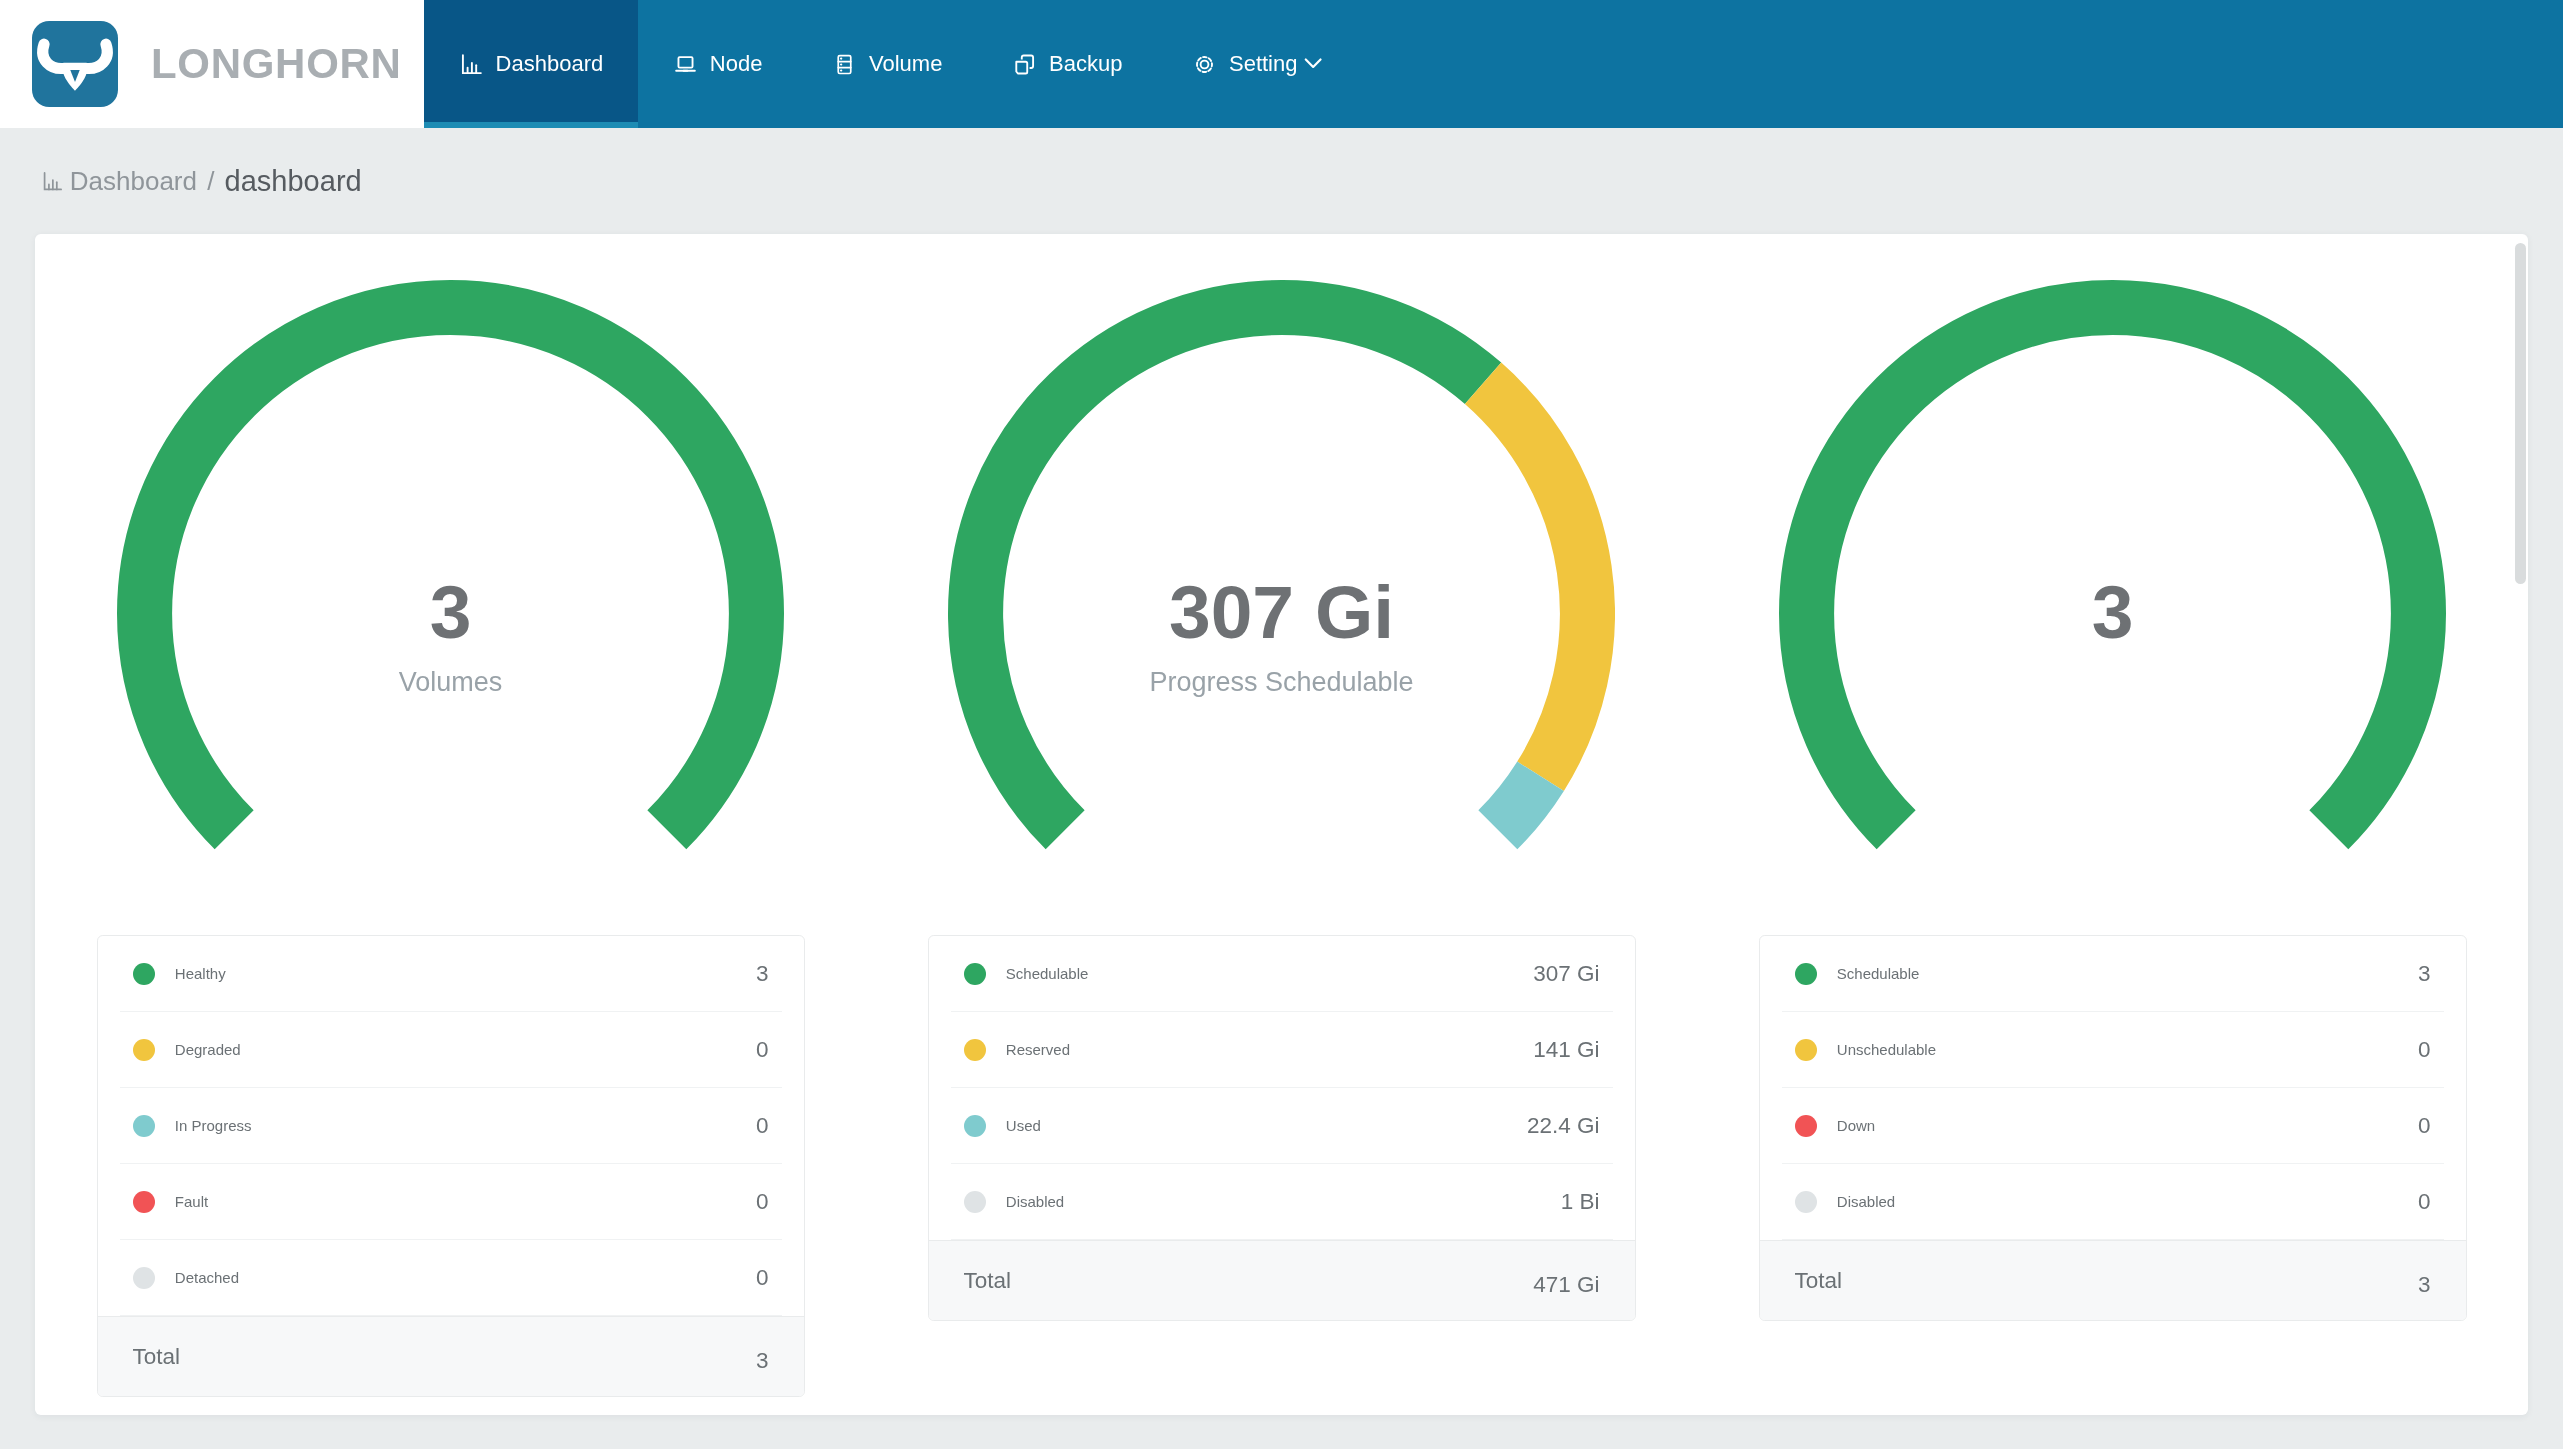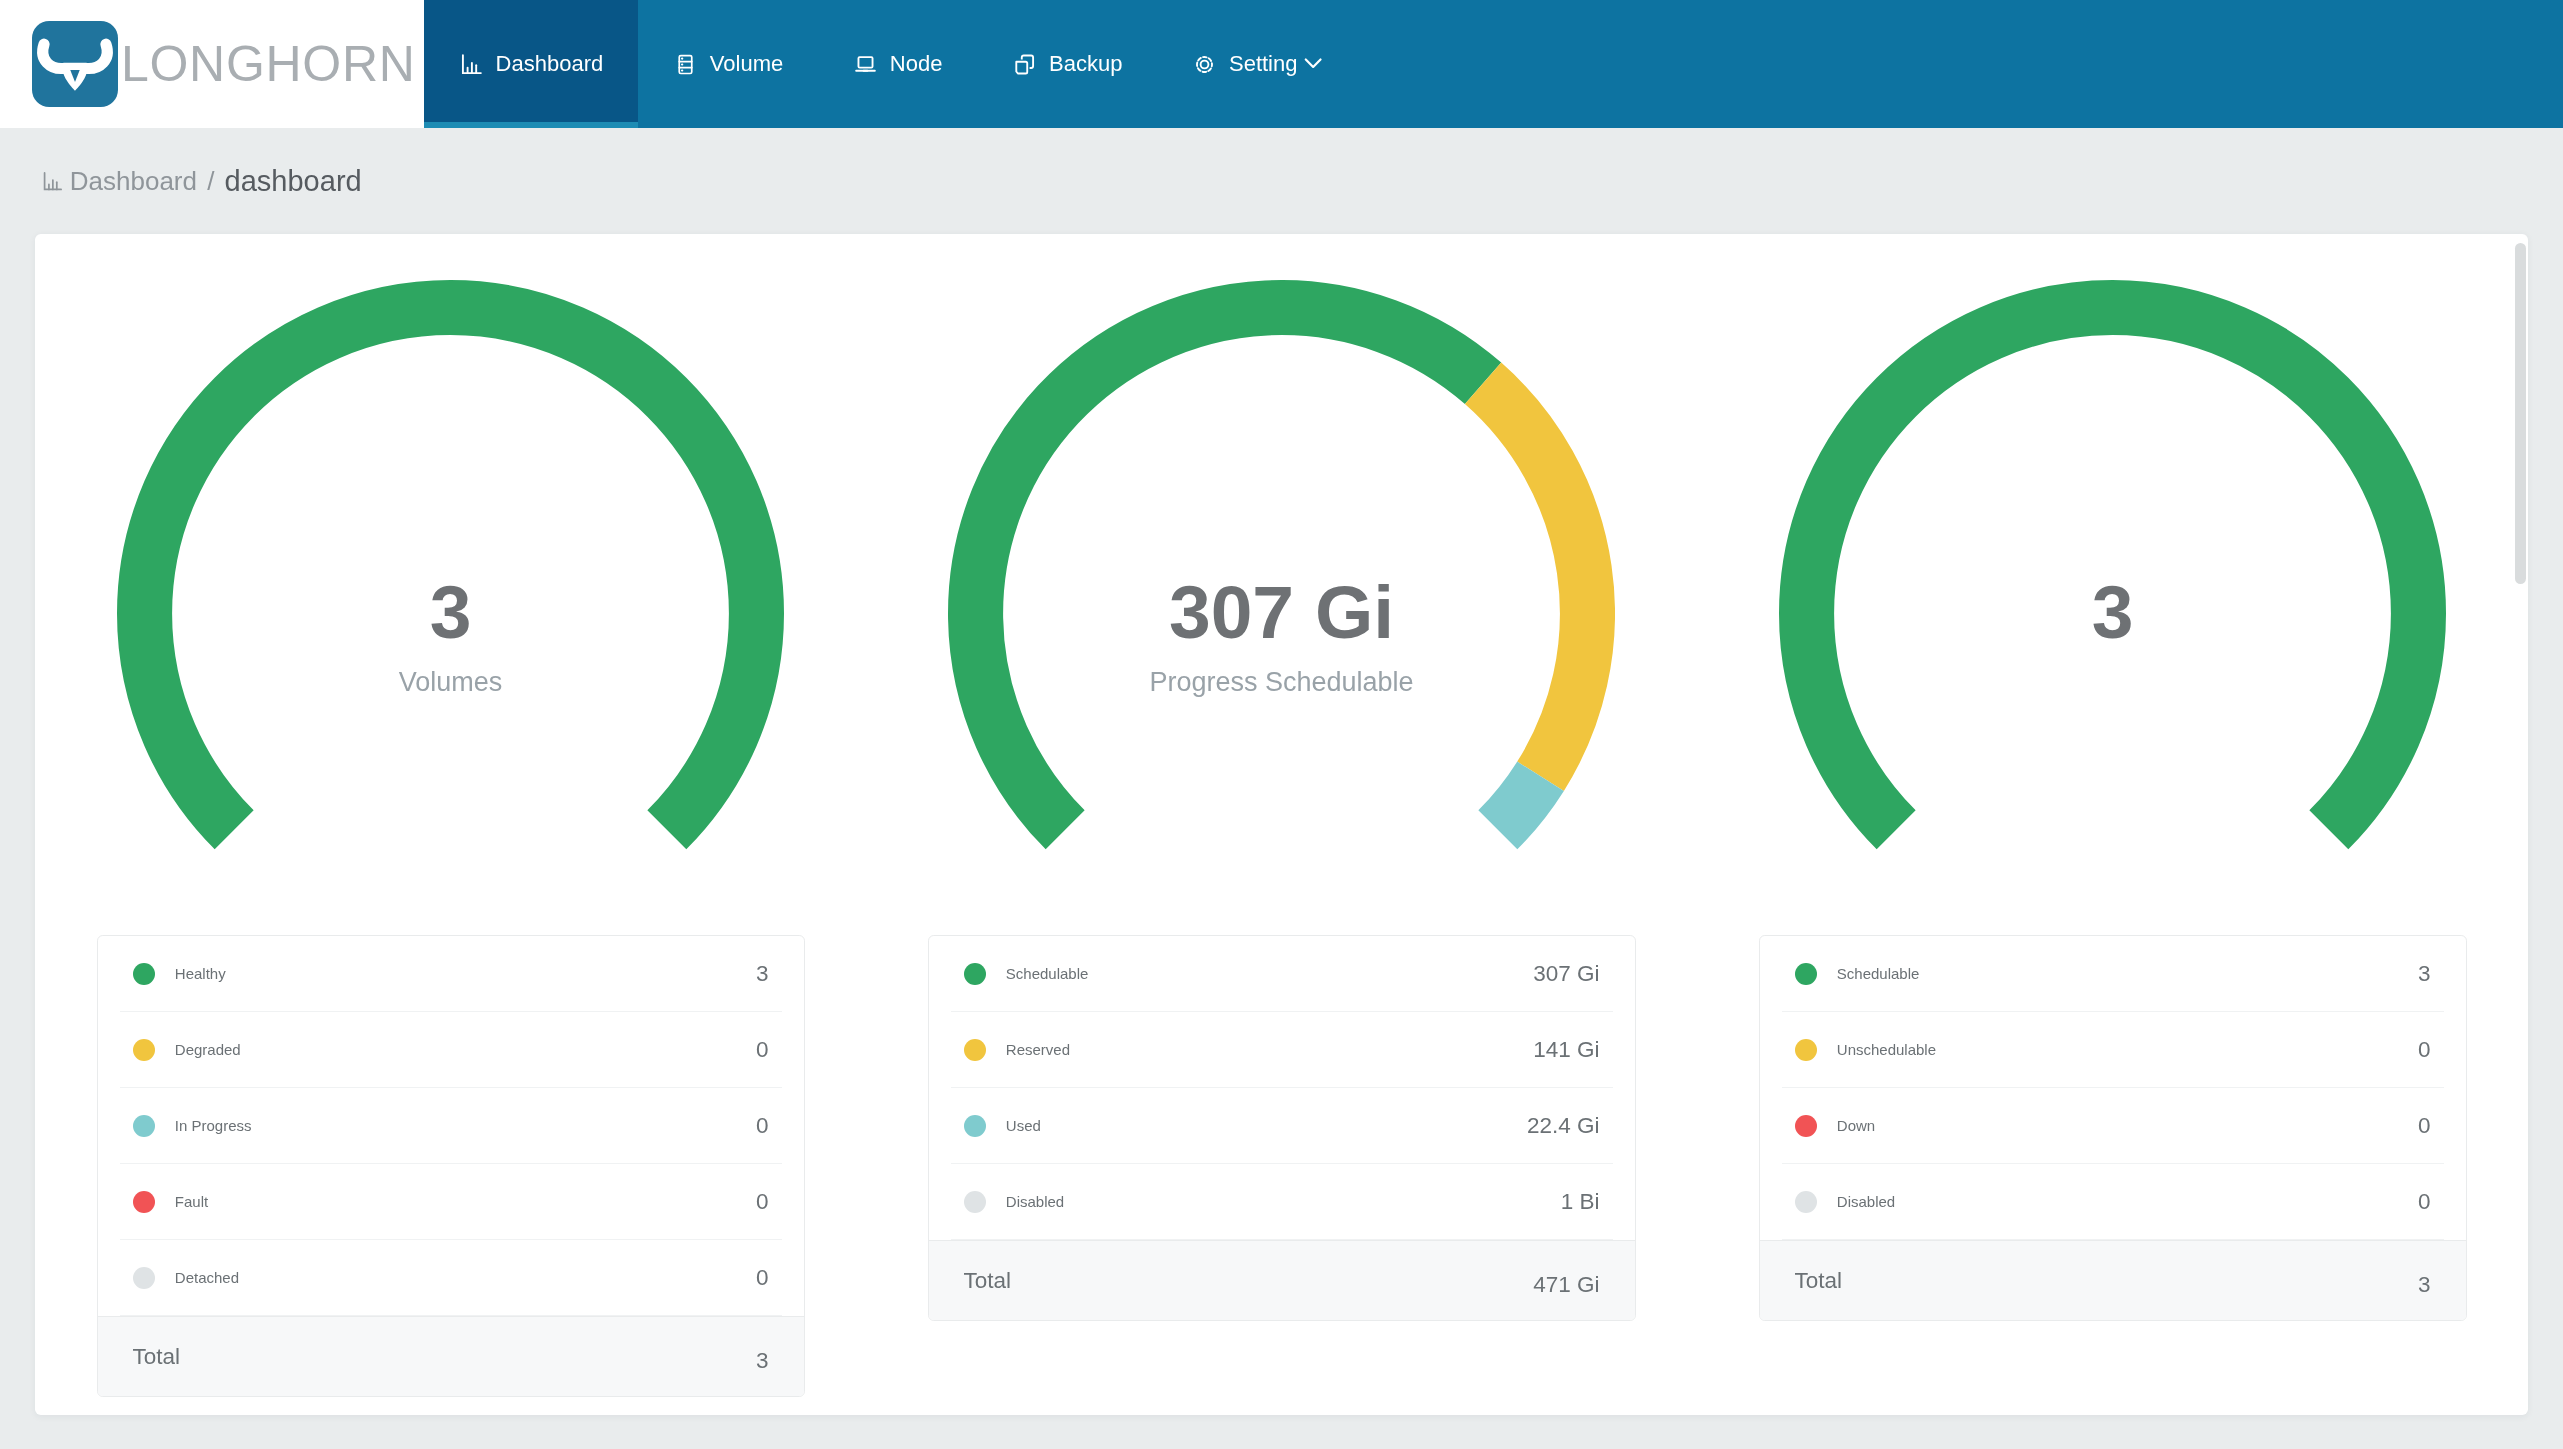--- a/index.html
+++ b/index.html
@@ -17,22 +17,22 @@
     display:flex; align-items:stretch;
   }
   .logo-panel {
     width:424px; background:#ffffff;
     display:flex; align-items:center;
     padding-left:32px; flex:none;
   }
   .logo-mark { width:86px; height:86px; flex:none; }
   .logo-mark svg { width:100%; height:100%; display:block; }
   .logo-text {
-    font-size:50px; font-weight:400; color:#a9aeb2;
-    letter-spacing:0.7px; margin-left:3px; white-space:nowrap;
+    font-size:42px; font-weight:700; color:#a9aeb2;
+    letter-spacing:0.7px; margin-left:33px; white-space:nowrap;
   }
   .tabs { display:flex; align-items:stretch; }
   .tab {
     position:relative; display:flex; align-items:center;
     padding:0 35px; color:#ffffff; font-size:22px;
     cursor:pointer; text-decoration:none; white-space:nowrap;
   }
   .tab.active { background:#085687; }
   .tab.active::after {
     content:""; position:absolute; left:0; right:0; bottom:0;
@@ -124,37 +124,37 @@
               <path d="M5 4v23h23"></path>
               <path d="M11 27v-7"></path>
               <path d="M16.5 27v-13"></path>
               <path d="M22 27v-10"></path>
             </svg>
           </span>
           <span>Dashboard</span>
         </a>
         <a class="tab">
           <span class="tab-icon">
+            <svg viewBox="0 0 32 32" fill="none" stroke="currentColor" stroke-width="2.4" stroke-linecap="round">
+              <rect x="7" y="6.5" width="18" height="13.5" rx="1.5"></rect>
+              <path d="M4 24h24"></path>
+              <path d="M13.5 24h5"></path>
+            </svg>
+          </span>
+          <span>Node</span>
+        </a>
+        <a class="tab">
+          <span class="tab-icon">
             <svg viewBox="0 0 32 32" fill="none" stroke="currentColor" stroke-width="2.2" stroke-linecap="round">
               <rect x="8" y="4.5" width="16" height="23" rx="2"></rect>
               <path d="M8 12.2h16M8 19.9h16"></path>
               <path d="M11.6 8.4h.2M11.6 16h.2M11.6 23.7h.2" stroke-width="2.8"></path>
             </svg>
           </span>
           <span>Volume</span>
-        </a>
-        <a class="tab">
-          <span class="tab-icon">
-            <svg viewBox="0 0 32 32" fill="none" stroke="currentColor" stroke-width="2.4" stroke-linecap="round">
-              <rect x="7" y="6.5" width="18" height="13.5" rx="1.5"></rect>
-              <path d="M4 24h24"></path>
-              <path d="M13.5 24h5"></path>
-            </svg>
-          </span>
-          <span>Node</span>
         </a>
         <a class="tab">
           <span class="tab-icon">
             <svg viewBox="0 0 32 32" fill="none" stroke="currentColor" stroke-width="2.4" stroke-linejoin="round">
               <path d="M12.5 9.5V7a2.5 2.5 0 0 1 2.5-2.5h9.5A2.5 2.5 0 0 1 27 7v11a2.5 2.5 0 0 1-2.5 2.5h-2"></path>
               <path d="M5.5 12.5h12a2 2 0 0 1 2 2v11a2 2 0 0 1-2 2h-10l-2-2.5z"></path>
             </svg>
           </span>
           <span>Backup</span>
         </a>

